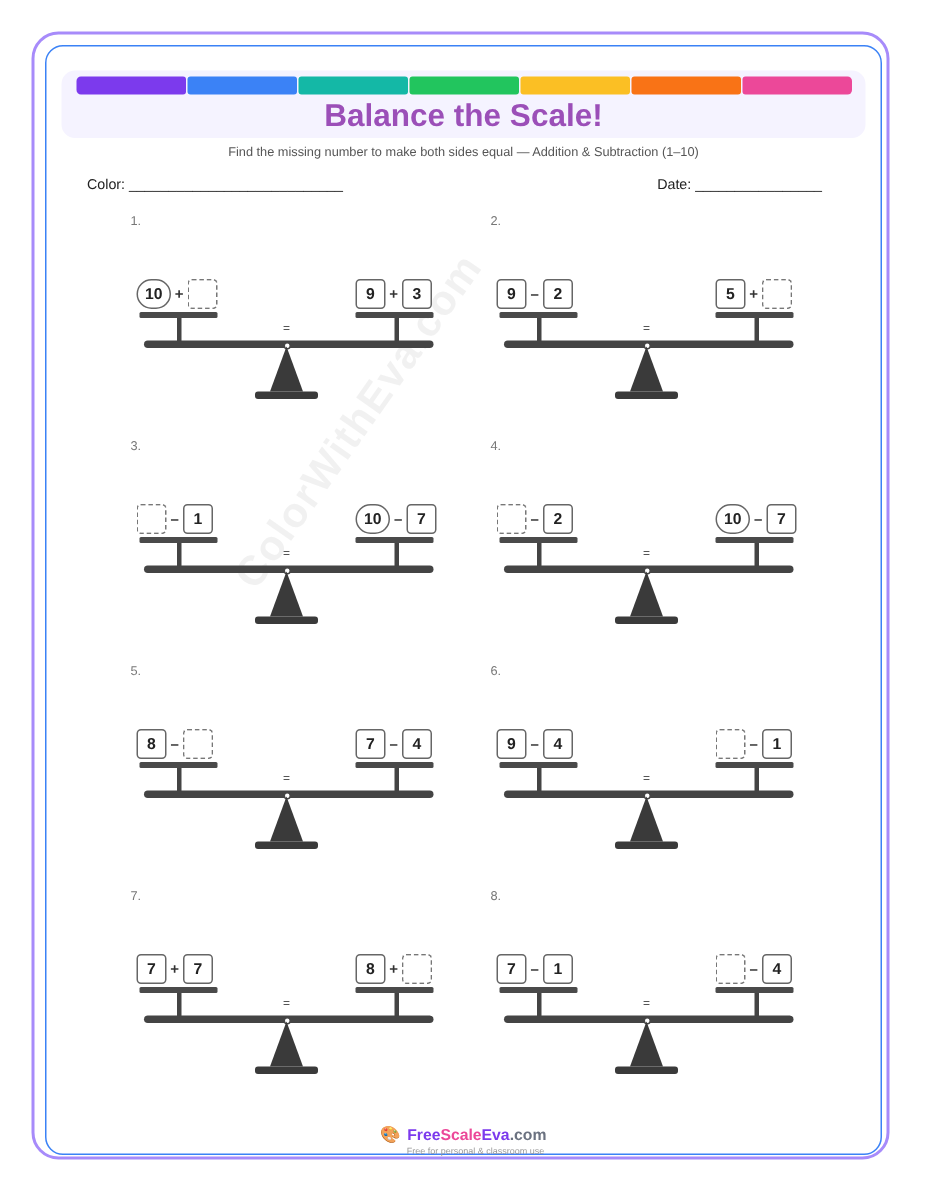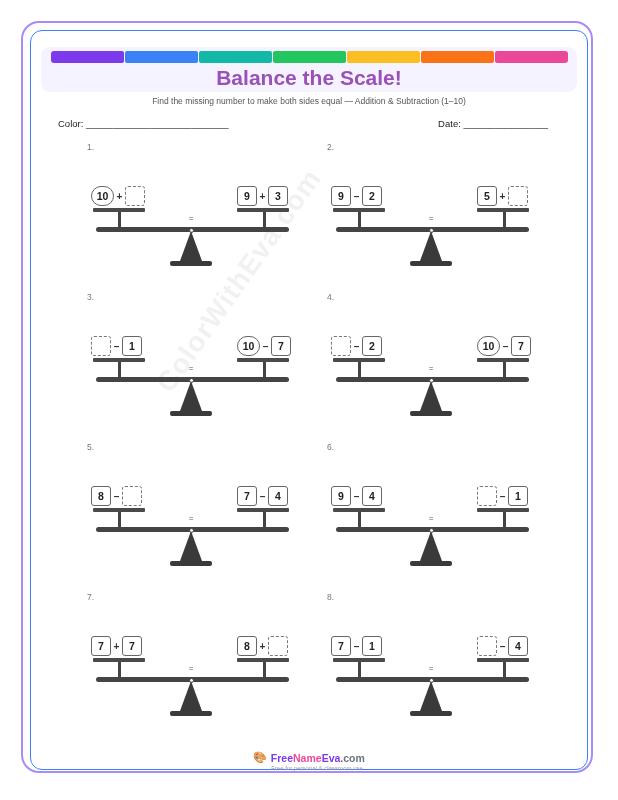--- a/index.html
+++ b/index.html
@@ -252,16 +252,16 @@
     <div class="beam"></div>
     <div class="pivot"></div>
     <div class="fulcrum"></div>
     <div class="base"></div>
   </div>
   </div>
 
 <div class="footer">
   <div class="brand">
     <span class="palette-icon">🎨</span>
-    <span><span class="p1">Free</span><span class="p2">Name</span><span class="p3">Eva</span><span class="p4">.com</span></span>
+    <span><span class="p1">Free</span><span class="p2">Scale</span><span class="p3">Eva</span><span class="p4">.com</span></span>
   </div>
   <div class="tag">Free for personal &amp; classroom use</div>
 </div>
 
 </body></html>

